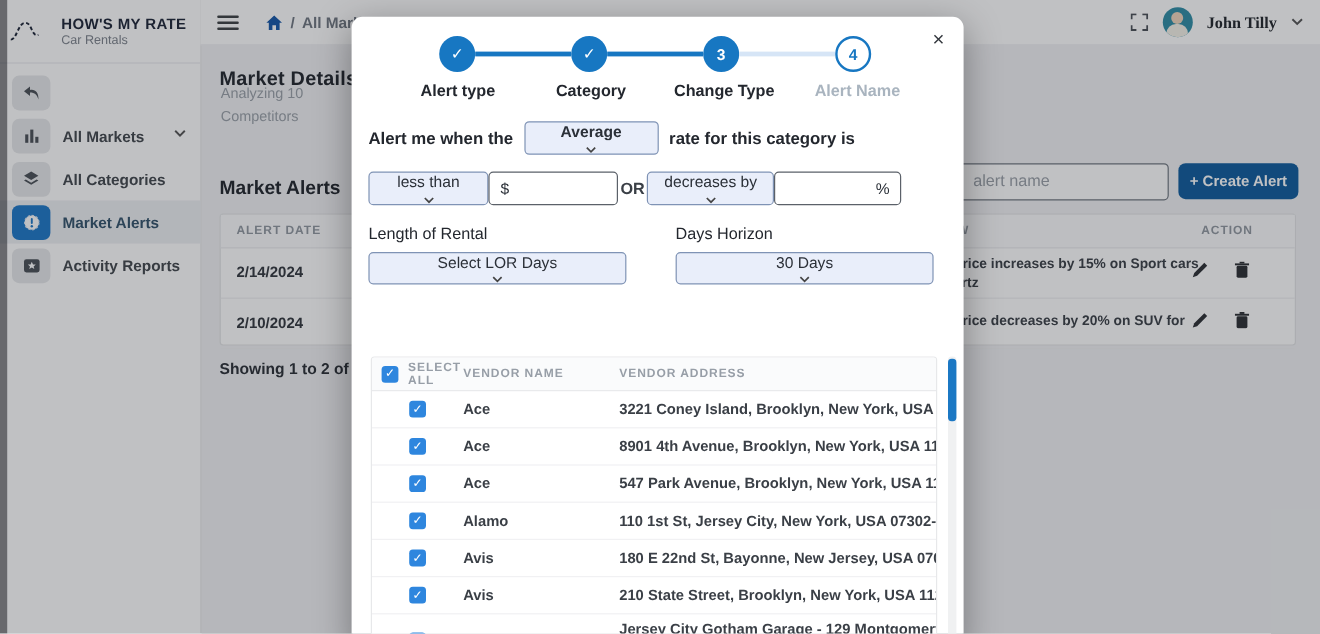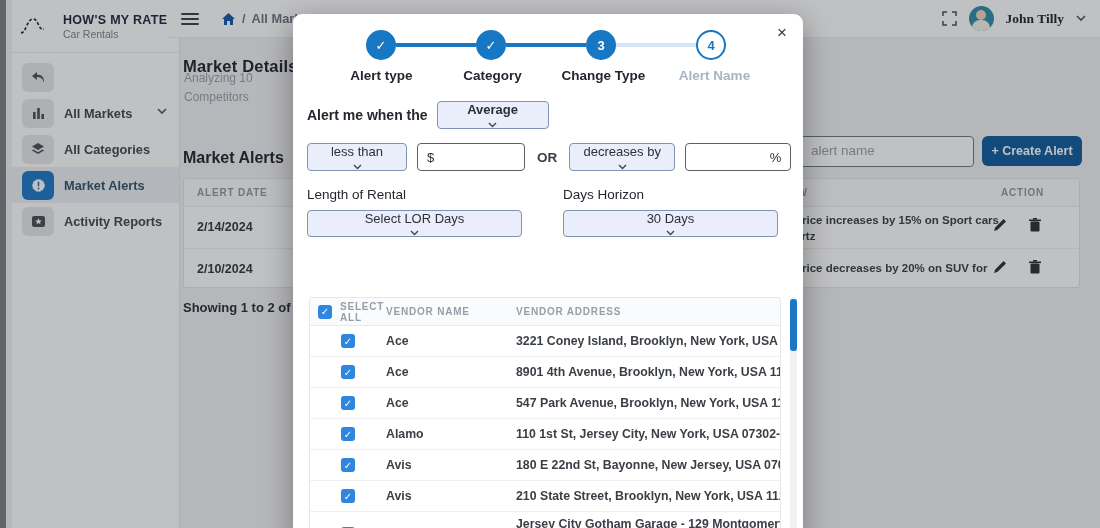--- a/index.html
+++ b/index.html
@@ -3,21 +3,21 @@
 <meta charset="utf-8">
 <style>
   html,body{margin:0;padding:0;}
   body{
     width:1100px;height:528px;overflow:hidden;position:relative;
     font-family:"Liberation Sans","DejaVu Sans",sans-serif;
     background:#f1f2f4;-webkit-font-smoothing:antialiased;
   }
   .abs{position:absolute;}
   
-  .sidebar{left:0;top:0;width:167px;height:528px;background:#ffffff;border-right:1px solid #e4e5e7;z-index:1;margin-left:12px;}
+  .sidebar{left:0;top:0;width:167px;height:528px;background:#ffffff;border-right:1px solid #e4e5e7;z-index:1;}
   .logo{height:52px;display:flex;align-items:center;gap:7px;padding:0 8px;border-bottom:1px solid #ececee;}
   .logo-text .t1{font-size:12.5px;font-weight:700;color:#1c2436;letter-spacing:.3px;}
   .logo-text .t2{font-size:10.5px;color:#7d838c;margin-top:1px;}
   .nav{padding-top:6px;}
   .nav-item{height:36px;display:flex;align-items:center;gap:10px;padding-left:10px;cursor:pointer;position:relative;}
   .nav-item.active{background:#eef0f3;}
   .chip{width:32px;height:29px;border-radius:6px;background:#e7e8ea;display:flex;align-items:center;justify-content:center;color:#4a4f57;flex:0 0 auto;}
   .nav-item.active .chip{background:#1d78c8;color:#fff;}
   .nav-label{font-size:12.8px;font-weight:600;color:#42474d;}
   .nav-item.active .nav-label{color:#33536b;}
@@ -62,21 +62,21 @@
   .step-circle.next{background:#fff;border:2px solid #1777c2;color:#1777c2;}
   .connector{height:4px;width:80px;flex:0 0 auto;}
   .connector.on{background:#1777c2;}
   .connector.off{background:#d6e5f6;}
   .steps-labels{display:flex;margin:8px 0 0 33px;width:444px;}
   .step-label{width:111px;text-align:center;font-size:13.5px;font-weight:700;color:#23272e;}
   .step-label.muted{color:#a9b4bf;}
   .sentence{display:flex;align-items:center;gap:9px;margin:18px 0 0 14px;font-size:14px;font-weight:700;color:#23272e;}
   .sel{background:#e9eefa;border:1px solid #7f93b5;border-radius:4px;height:28px;display:flex;align-items:center;justify-content:space-between;padding:0 8px;font-size:13px;color:#2b3038;cursor:pointer;box-sizing:border-box;flex-direction:column;}
   .sel .sel-txt{white-space:nowrap;overflow:hidden;}
-  .cond-row{display:flex;align-items:center;margin:14px 0 0 14px;gap:10px;}
+  .cond-row{display:flex;align-items:center;margin:14px 0 0 14px;}
   .inp{background:#fff;border:1px solid #5b6169;border-radius:4px;height:28px;display:flex;align-items:center;padding:0 9px;font-size:13px;color:#2b3038;box-sizing:border-box;cursor:text;}
   .or{font-size:13.5px;font-weight:600;color:#3a3f46;margin:0 2px;}
   .fld-labels{display:flex;margin:16px 0 0 14px;}
   .fld-label{font-size:13.5px;font-weight:400;color:#23272e;}
   .big-sels{display:flex;margin:8px 0 0 14px;}
   
   .vendor-wrap{position:absolute;left:16px;top:283px;width:472px;height:243px;overflow:hidden;border:1px solid #e7e8ea;border-radius:3px;box-sizing:border-box;background:#fff;}
   .v-head{height:27px;background:#fafbfc;border-bottom:1px solid #e9eaec;display:flex;align-items:center;}
   .v-head .h-txt{font-size:10px;font-weight:700;letter-spacing:.8px;color:#979ea7;}
   .cb{width:14px;height:14px;border-radius:3px;background:#2e86de;color:#fff;display:flex;align-items:center;justify-content:center;font-size:10px;cursor:pointer;flex:0 0 auto;}
@@ -280,20 +280,21 @@
   </div>
 
   <div class="sentence">
     <span>Alert me when the</span>
     <span class="sel" style="width:112px">
       <span class="sel-txt">Average</span>
       <svg width="9" height="6" viewBox="0 0 9 6">
           <path d="M1 1 L4.5 4.5 L8 1" fill="none" stroke="#444" stroke-width="1.4"></path>
         </svg>
     </span>
+    <span>rate for this category is</span>
   </div>
 
   <div class="cond-row">
     <span class="sel" style="width:100px">
       <span class="sel-txt">less than</span>
       <svg width="9" height="6" viewBox="0 0 9 6">
           <path d="M1 1 L4.5 4.5 L8 1" fill="none" stroke="#444" stroke-width="1.4"></path>
         </svg>
     </span>
     <span class="inp" style="width:108px">

